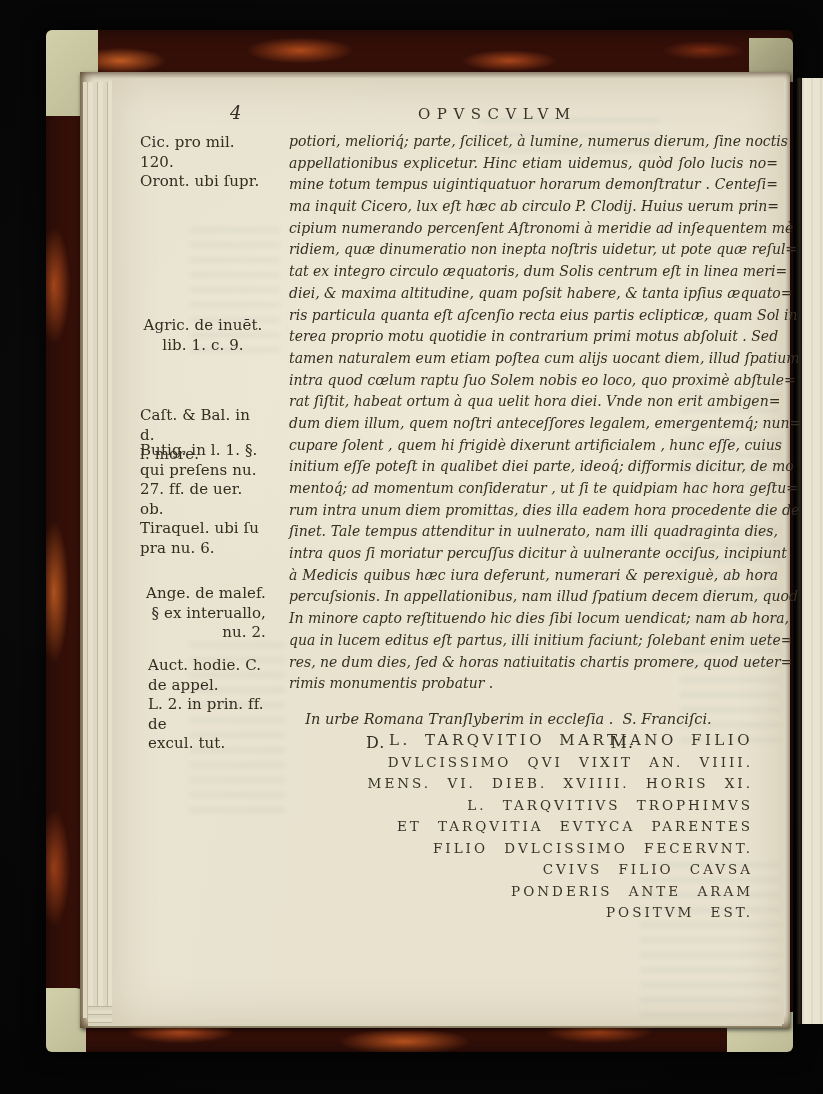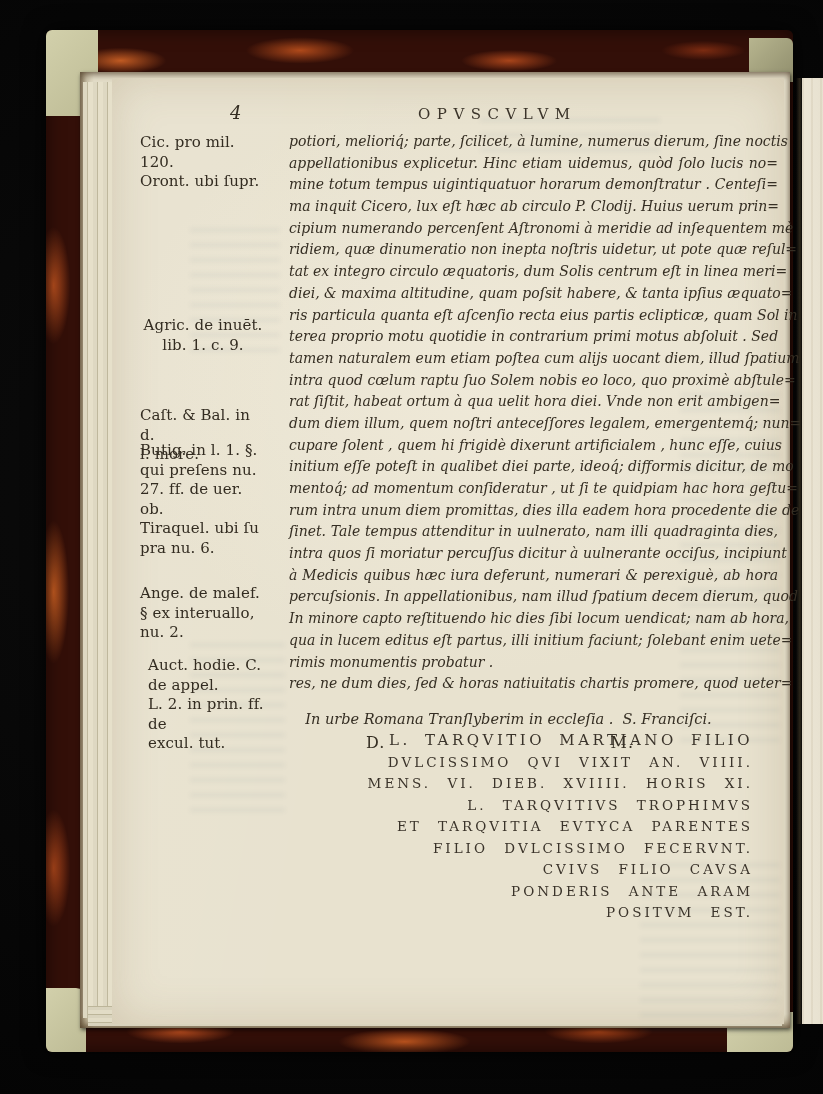--- a/index.html
+++ b/index.html
@@ -113,21 +113,21 @@
       <div>Caſt. &amp; Bal. in d.</div>
       <div>l. more.</div>
     </div>
     <div class="mnote" style="top:441px;">
       <div>Butig. in l. 1. §.</div>
       <div>qui preſens nu.</div>
       <div>27. ff. de uer. ob.</div>
       <div>Tiraquel. ubi ſu</div>
       <div>pra nu. 6.</div>
     </div>
-    <div class="mnote" style="top:584px;">
+    <div class="mnote" style="top:584px;text-align:right;">
       <div>Ange. de malef.</div>
       <div>§ ex interuallo,</div>
       <div>nu. 2.</div>
     </div>
     <div class="mnote" style="top:656px;margin-left:8px;">
       <div>Auct. hodie. C.</div>
       <div>de appel.</div>
       <div>L. 2. in prin. ff. de</div>
       <div>excul. tut.</div>
     </div>
@@ -150,22 +150,22 @@
       <div class="bline">cupare ſolent , quem hi frigidè dixerunt artificialem , hunc eſſe, cuius</div>
       <div class="bline">initium eſſe poteſt in qualibet diei parte, ideoq́; difformis dicitur, de mo</div>
       <div class="bline">mentoq́; ad momentum conſideratur , ut ſi te quidpiam hac hora geſtu=</div>
       <div class="bline">rum intra unum diem promittas, dies illa eadem hora procedente die de</div>
       <div class="bline">ſinet.  Tale tempus attenditur in uulnerato, nam illi quadraginta dies,</div>
       <div class="bline">intra quos ſi moriatur percuſſus dicitur à uulnerante occiſus, incipiunt</div>
       <div class="bline">à Medicis quibus hæc iura deferunt, numerari &amp; perexiguè, ab hora</div>
       <div class="bline">percuſsionis. In appellationibus, nam illud ſpatium decem dierum, quod</div>
       <div class="bline">In minore capto reſtituendo hic dies ſibi locum uendicat; nam ab hora,</div>
       <div class="bline">qua in lucem editus eſt partus, illi initium faciunt; ſolebant enim uete=</div>
+      <div class="bline">res, ne dum dies, ſed &amp; horas natiuitatis chartis promere, quod ueter=</div>
       <div class="bline short">rimis monumentis probatur .</div>
-      <div class="bline">res, ne dum dies, ſed &amp; horas natiuitatis chartis promere, quod ueter=</div>
     </div>
 
     <div class="locline">In urbe Romana Tranſlyberim in eccleſia .  S. Franciſci.</div>
 
     <div class="dmrow">
       <span>D.</span>
       <span>M.</span>
     </div>
 
     <div class="insc">

